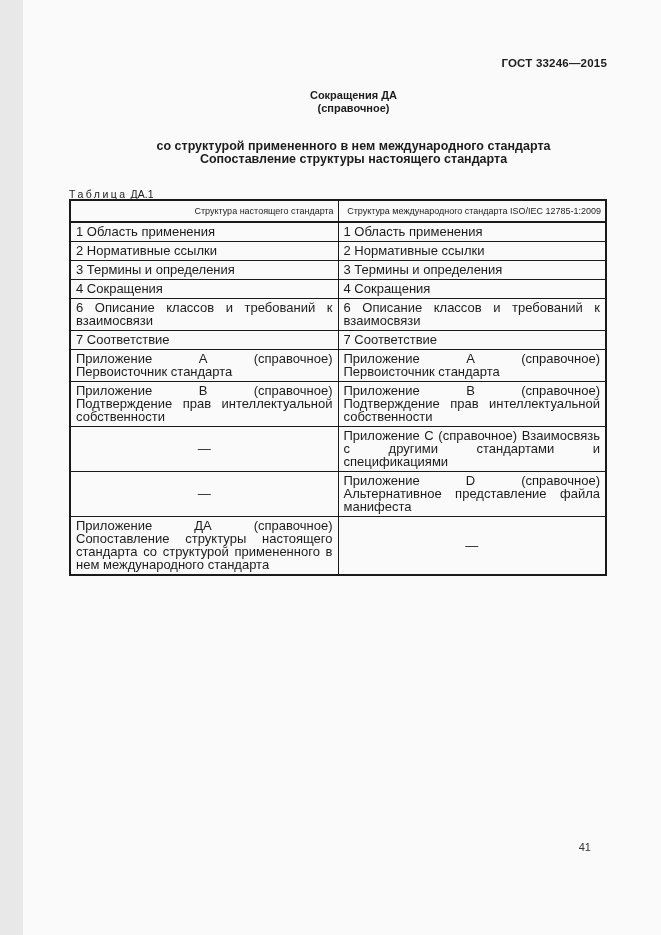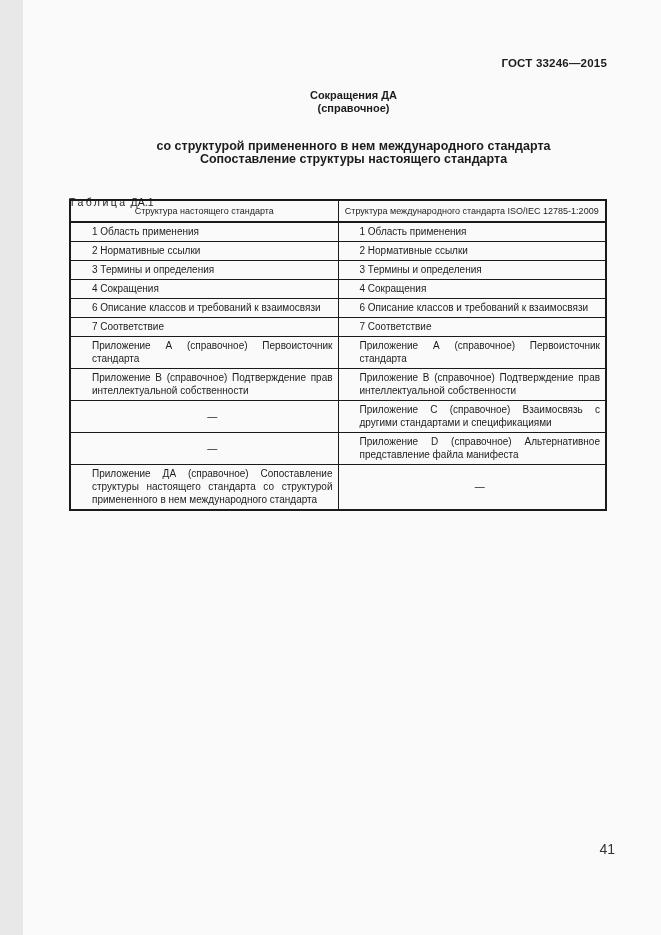--- a/index.html
+++ b/index.html
@@ -40,21 +40,21 @@
     top: 140px;
     left: 0;
     width: 100%;
     text-align: center;
     font-size: 12.5px;
     font-weight: bold;
     line-height: 12.5px;
   }
   .table-caption {
     position: absolute;
-    top: 196px;
+    top: 188px;
     left: 46px;
     font-size: 10.5px;
   }
   .table-caption .spaced {
     letter-spacing: 2.5px;
   }
   table.gost-table {
     position: absolute;
     top: 199px;
     left: 46px;
@@ -66,43 +66,43 @@
   table.gost-table td {
     border: 1px solid #1a1a1a;
     width: 50%;
   }
   table.gost-table {
     border: 2px solid #1a1a1a;
   }
   table.gost-table th {
     font-weight: normal;
     font-size: 9px;
-    text-align: center;
+    text-align: right;
     vertical-align: middle;
     padding: 5px 4px;
     border-bottom: 2px solid #1a1a1a;
   }
   table.gost-table td {
-    font-size: 10px;
+    font-size: 13px;
     line-height: 13px;
-    padding: 2px 5px 3px 21px;
+    padding: 2px 5px 3px 5px;
     vertical-align: top;
   }
   table.gost-table td.just {
     text-align: justify;
   }
   table.gost-table td.dash {
     text-align: center;
     vertical-align: middle;
   }
   .page-number {
     position: absolute;
     top: 841px;
-    right: 69px;
-    font-size: 14px;
+    right: 93px;
+    font-size: 11px;
     color: #333;
   }
 </style>
 </head>
 <body>
 
 <div class="page">
 
   <div class="gost-number">ГОСТ 33246—2015</div>
 

